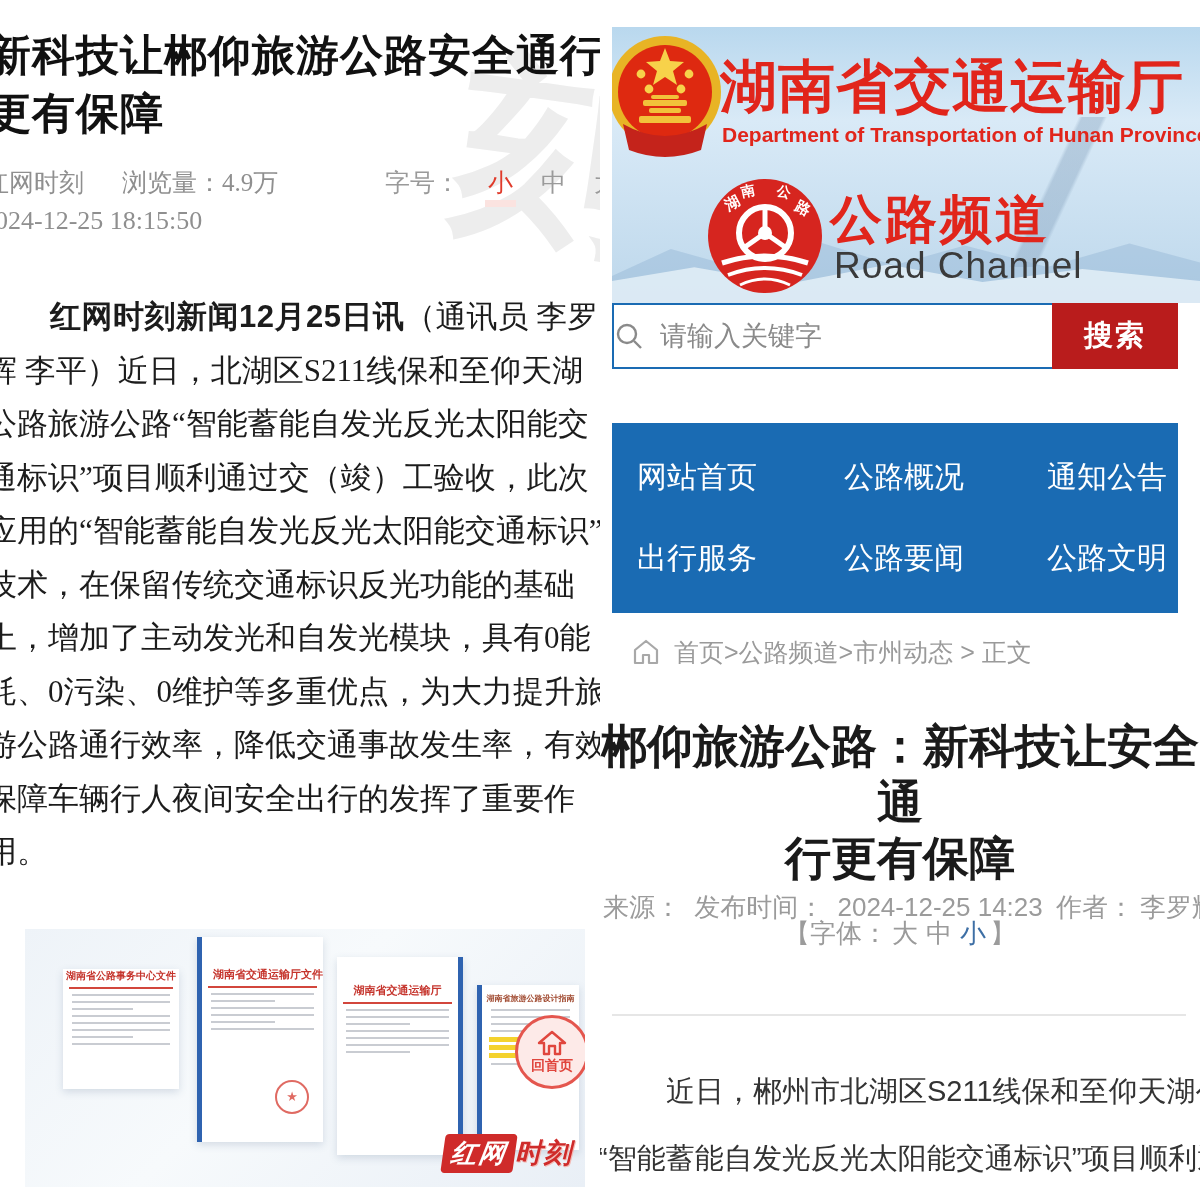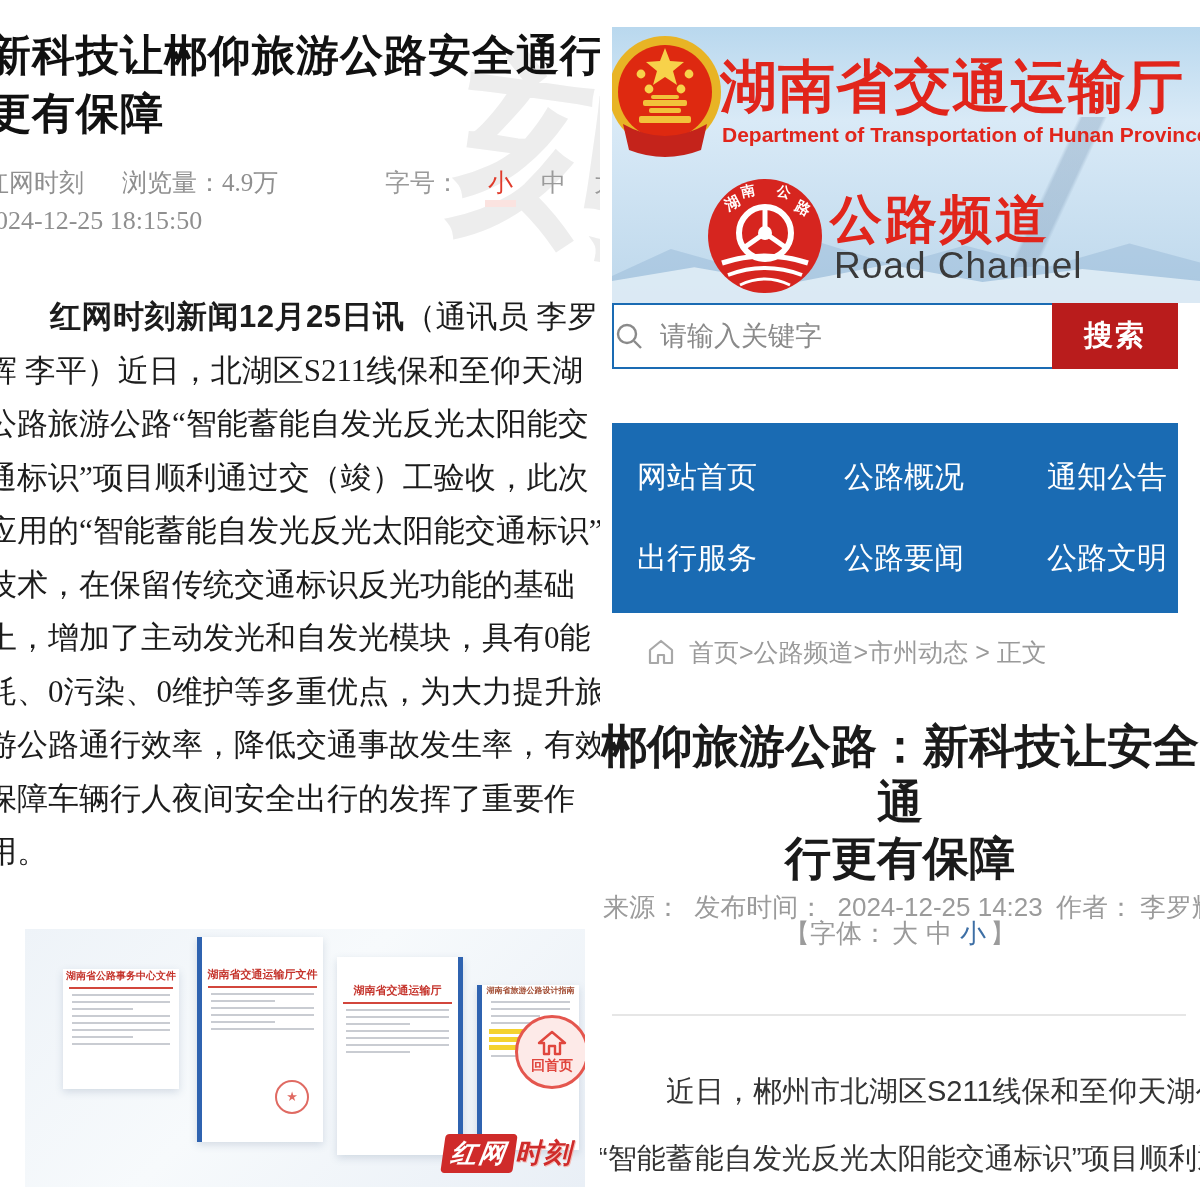--- a/index.html
+++ b/index.html
@@ -43,24 +43,24 @@
   .doc .dtitle { color:#c5342c; font-weight:bold; text-align:center; white-space:nowrap; }
   .doc .rrule { height:2px; background:#d2463c; margin:4px 6px; }
   .doc .tline { height:2px; background:#c9ccd2; margin:5px 9px; }
   .doc .tline.short { margin-right:40%; }
   .doc .tline.hl { background:#f4d22e; height:5px; margin:3px 7px; }
   .doc-spineL { border-left:5px solid #2f63b0; }
   .doc-spineR { border-right:5px solid #2f63b0; }
   .doc1 { left:38px; top:40px; width:116px; height:120px; }
   .doc1 .dtitle { font-size:10px; }
   .doc2 { left:172px; top:8px; width:126px; height:205px; padding-top:30px; }
-  .doc2 .dtitle { font-size:11px; }
+  .doc2 .dtitle { font-size:11px;text-align:right; }
   .doc3 { left:312px; top:28px; width:126px; height:198px; padding-top:26px; }
   .doc3 .dtitle { font-size:11px; }
-  .doc4 { left:452px; top:56px; width:102px; height:165px; padding-top:0; }
+  .doc4 { left:452px; top:56px; width:102px; height:165px; padding-top:8px; }
   .doc4 .dtitle { font-size:8px; color:#a0492f; }
   .seal { position:absolute; right:14px; bottom:28px; width:34px; height:34px;
     border-radius:50%; border:2px solid #d8463c; opacity:.8; }
   .seal::after { content:"★"; position:absolute; left:50%; top:50%;
     transform:translate(-50%,-52%); color:#d8463c; font-size:13px; }
   .home-btn { position:absolute; right:-4px; top:86px; width:74px; height:74px;
     border-radius:50%; background:#fdeae8; border:3px solid #e4564e;
     display:flex; flex-direction:column; align-items:center; justify-content:center;
     z-index:5; }
   .home-btn svg { width:30px; height:26px; }
@@ -107,21 +107,21 @@
   .search-input .ph { color:#8a8a8a; font-size:27px; }
   .search-btn { width:126px; background:#b91c1c; color:#fff; font-size:29px;
     font-weight:bold; border:none; display:flex; align-items:center; justify-content:center;
     letter-spacing:2px; cursor:pointer; }
 
   .nav { position:absolute; left:12px; top:423px; width:566px; height:190px;
     background:#1a6bb3; display:grid; grid-template-columns:207px 203px 1fr;
     grid-template-rows:1fr 1fr; padding:14px 0 14px 25px; align-items:center; }
   .nav .nav-item { color:#fff; font-size:30px; white-space:nowrap; cursor:pointer; }
 
-  .breadcrumb { position:absolute; left:47px; top:634px; height:36px; display:flex;
+  .breadcrumb { position:absolute; left:32px; top:634px; height:36px; display:flex;
     align-items:center; color:#9a9a9a; font-size:25px; white-space:nowrap; }
   .breadcrumb svg { width:28px; height:28px; margin-right:14px; }
 
   .rp-title { position:absolute; left:0; top:718px; width:600px; text-align:center;
     font-size:46px; font-weight:bold; color:#1a1a1a; line-height:56px; }
   .rp-meta { position:absolute; left:0; top:890px; width:600px; text-align:center;
     color:#9b9b9b; font-size:26px; white-space:nowrap; }
   .rp-meta span { margin:16px 3px; }
   .rp-fontrow { position:absolute; left:0; top:916px; width:600px; text-align:center;
     color:#9b9b9b; font-size:26px; }

